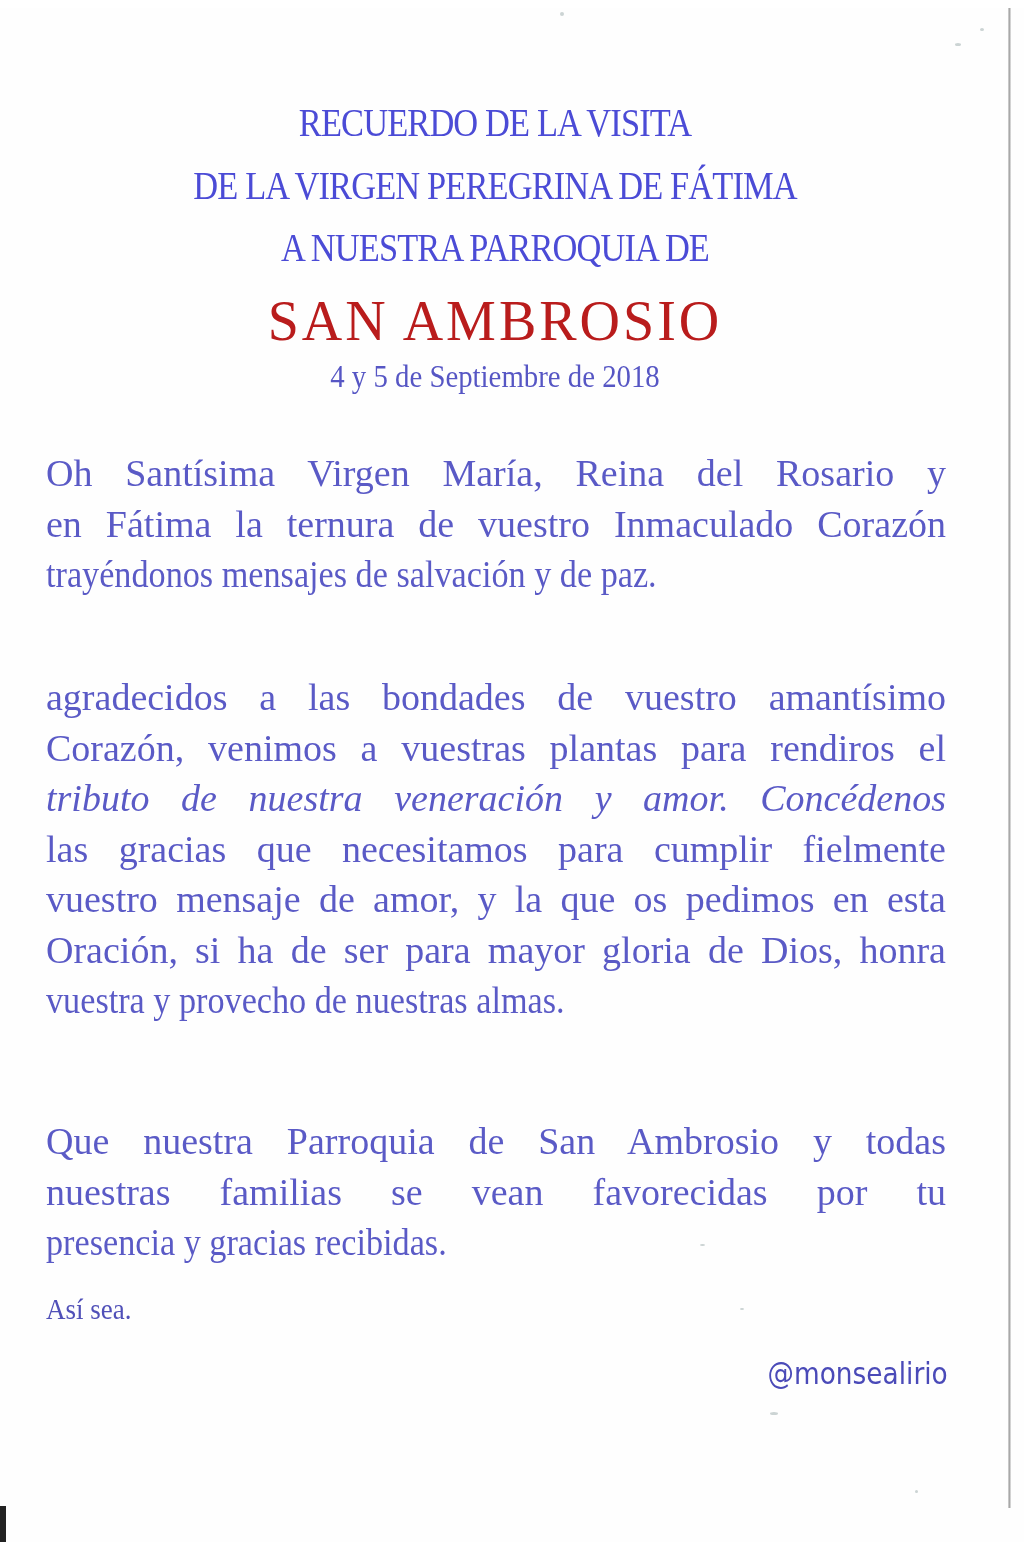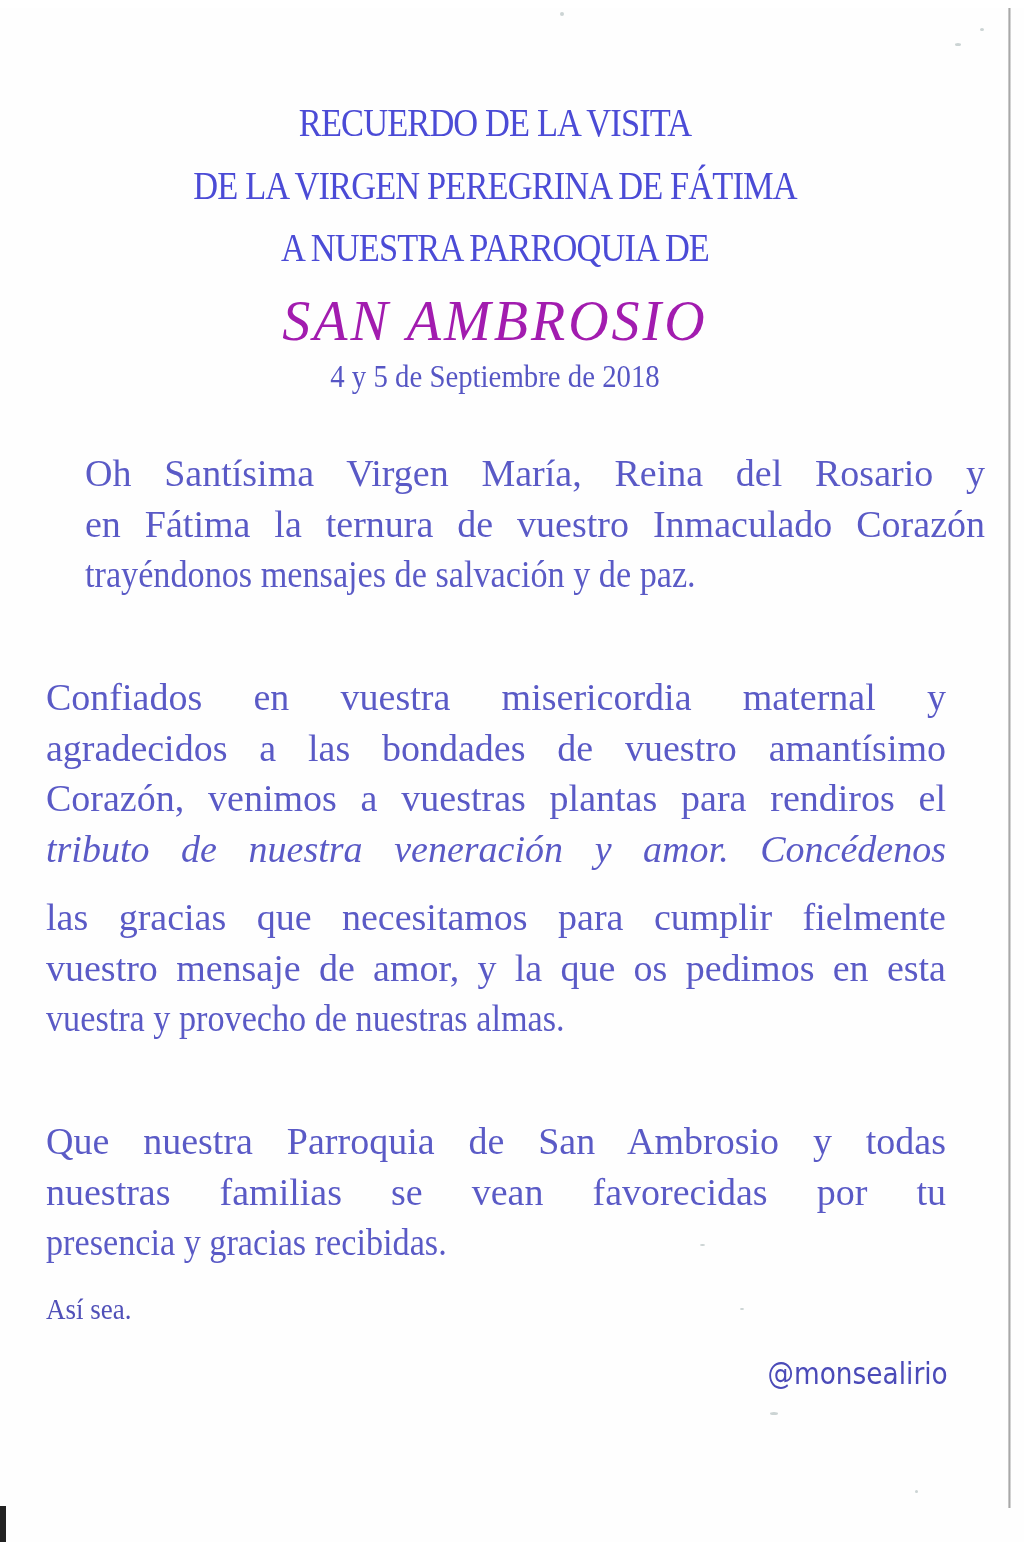--- a/index.html
+++ b/index.html
@@ -51,22 +51,21 @@
     .h2 { top: 158px; }
     .h3 { top: 220px; }
     .parish {
       position: absolute;
       left: 0; width: 990px;
       top: 285px;
       text-align: center;
       font-size: 56px;
       letter-spacing: 3px;
       line-height: 1;
-      color: #a21caf;
-      font-style: italic;
+      color: #b91c1c;
     }
     .date {
       position: absolute;
       left: 0; width: 990px;
       top: 352px;
       text-align: center;
       font-size: 32px;
       line-height: 1;
       color: #5656c4;
       transform: scaleX(0.9);
@@ -82,21 +81,21 @@
       text-align-last: left;
     }
     .para .line {
       display: block;
       white-space: nowrap;
       text-align: justify;
       text-align-last: justify;
       transform-origin: left;
     }
     .para .line.last { text-align-last: left; }
-    .p1 { top: 440px; margin-left: 39px; }
+    .p1 { top: 440px; }
     .p2 { top: 664px; }
     .p3 { top: 1108px; }
     .amen {
       position: absolute;
       left: 46px; top: 1284px;
       font-size: 30px;
       color: #5050b8;
       transform: scaleX(0.9);
       transform-origin: left;
     }
@@ -133,26 +132,26 @@
   <div class="parish">SAN AMBROSIO</div>
   <div class="date">4 y 5 de Septiembre de 2018</div>
 
   <div class="para p1">
     <span class="line" style="transform: scaleX(1); width: 900px;">Oh Santísima Virgen María, Reina del Rosario y</span>
     <span class="line" style="transform: scaleX(1); width: 900px; font-family: Liberation Serif, serif;">en Fátima la ternura de vuestro Inmaculado Corazón</span>
     <span class="line last" style="transform: scaleX(0.9);">trayéndonos mensajes de salvación y de paz.</span>
   </div>
 
   <div class="para p2">
-    <span class="line" style="transform: scaleX(1); width: 900px;">Confiados en vuestra misericordia maternal y</span>
     <span class="line" style="transform: scaleX(1); width: 900px;">agradecidos a las bondades de vuestro amantísimo</span>
     <span class="line" style="transform: scaleX(1); width: 900px;">Corazón, venimos a vuestras plantas para rendiros el</span>
     <span class="line" style="transform: scaleX(1); width: 900px; font-style: italic;">tributo de nuestra veneración y amor. Concédenos</span>
-    <span class="line" style="transform: scaleX(1); width: 900px; margin-top: 18px;">las gracias que necesitamos para cumplir fielmente</span>
+    <span class="line" style="transform: scaleX(1); width: 900px;">las gracias que necesitamos para cumplir fielmente</span>
     <span class="line" style="transform: scaleX(1); width: 900px;">vuestro mensaje de amor, y la que os pedimos en esta</span>
+    <span class="line" style="transform: scaleX(1); width: 900px;">Oración, si ha de ser para mayor gloria de Dios, honra</span>
     <span class="line last" style="transform: scaleX(0.9);">vuestra y provecho de nuestras almas.</span>
   </div>
 
   <div class="para p3">
     <span class="line" style="transform: scaleX(1); width: 900px;">Que nuestra Parroquia de San Ambrosio y todas</span>
     <span class="line" style="transform: scaleX(1); width: 900px;">nuestras familias se vean favorecidas por tu</span>
     <span class="line last" style="transform: scaleX(0.9);">presencia y gracias recibidas.</span>
   </div>
 
   <div class="amen">Así sea.</div>

